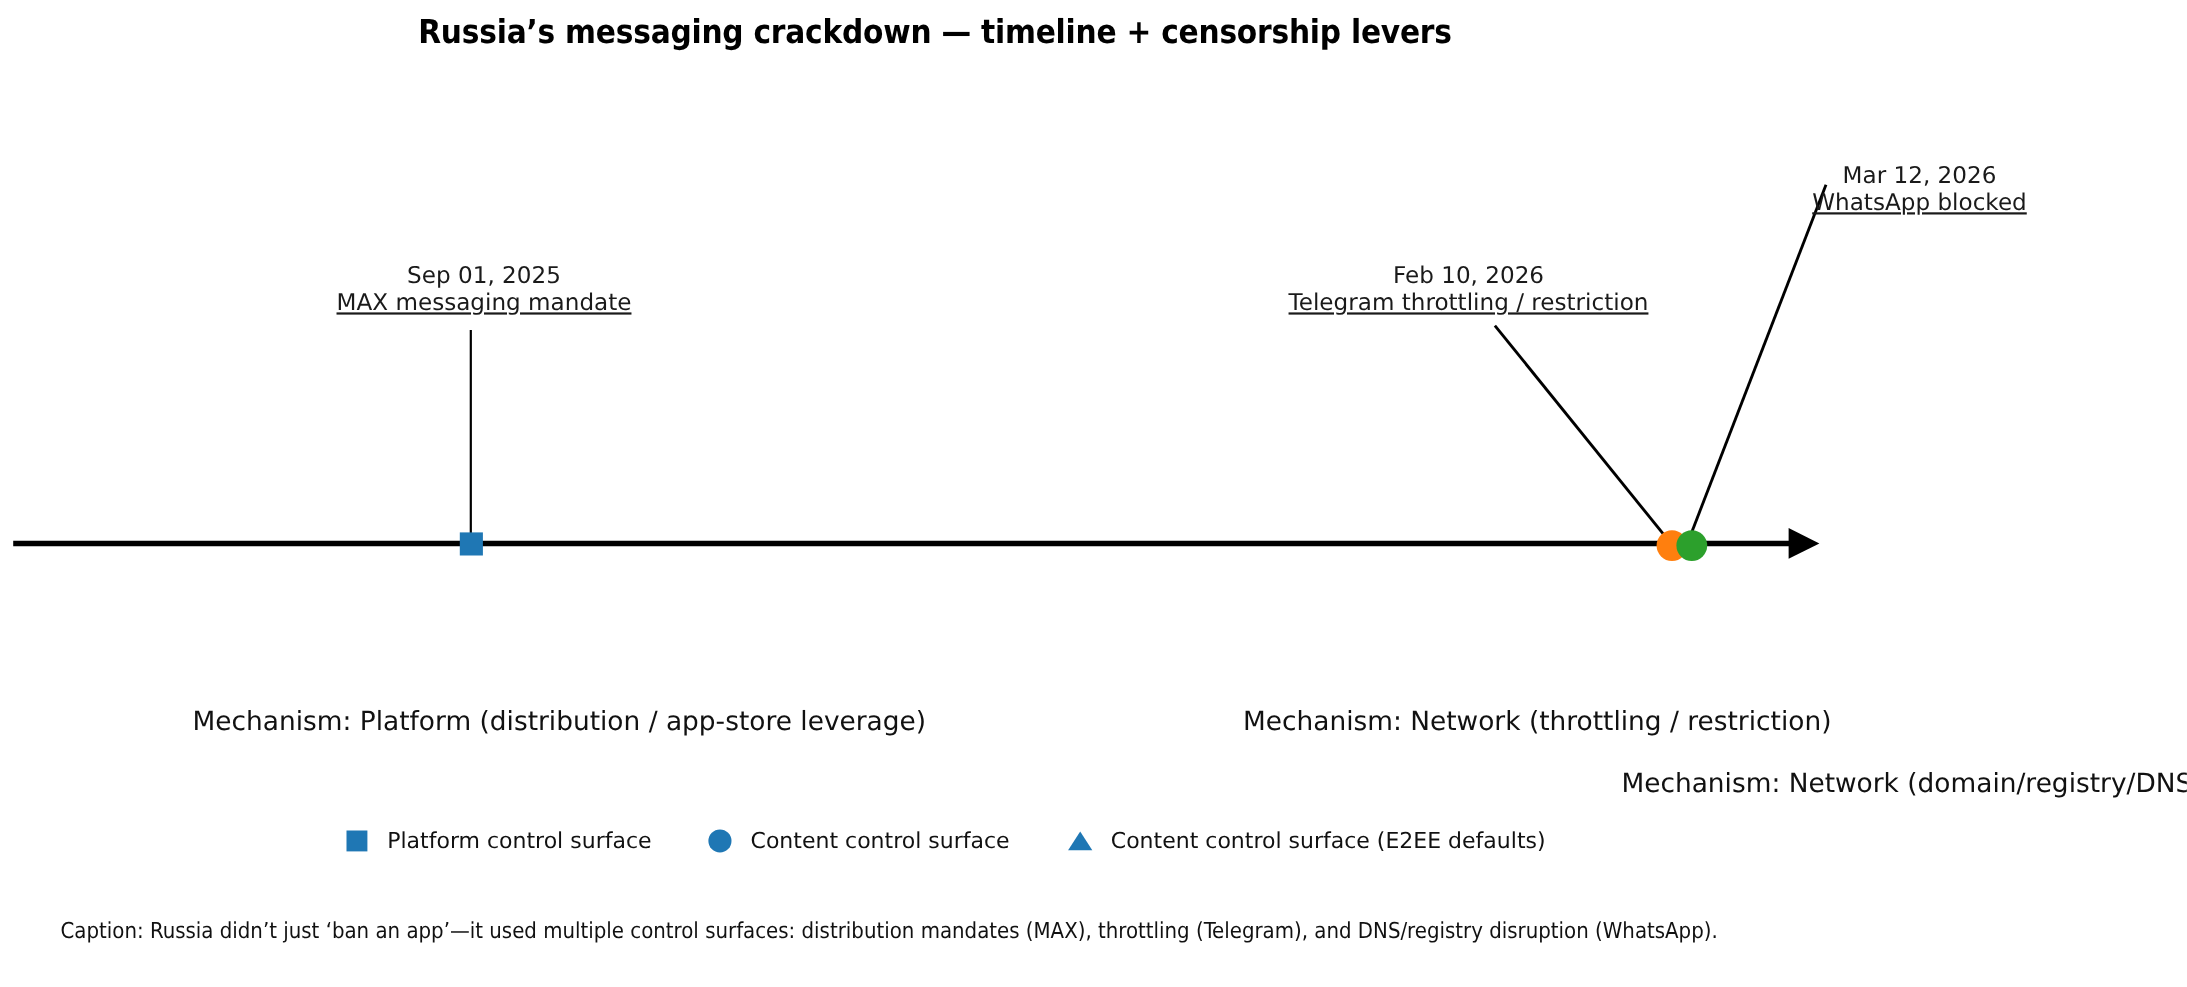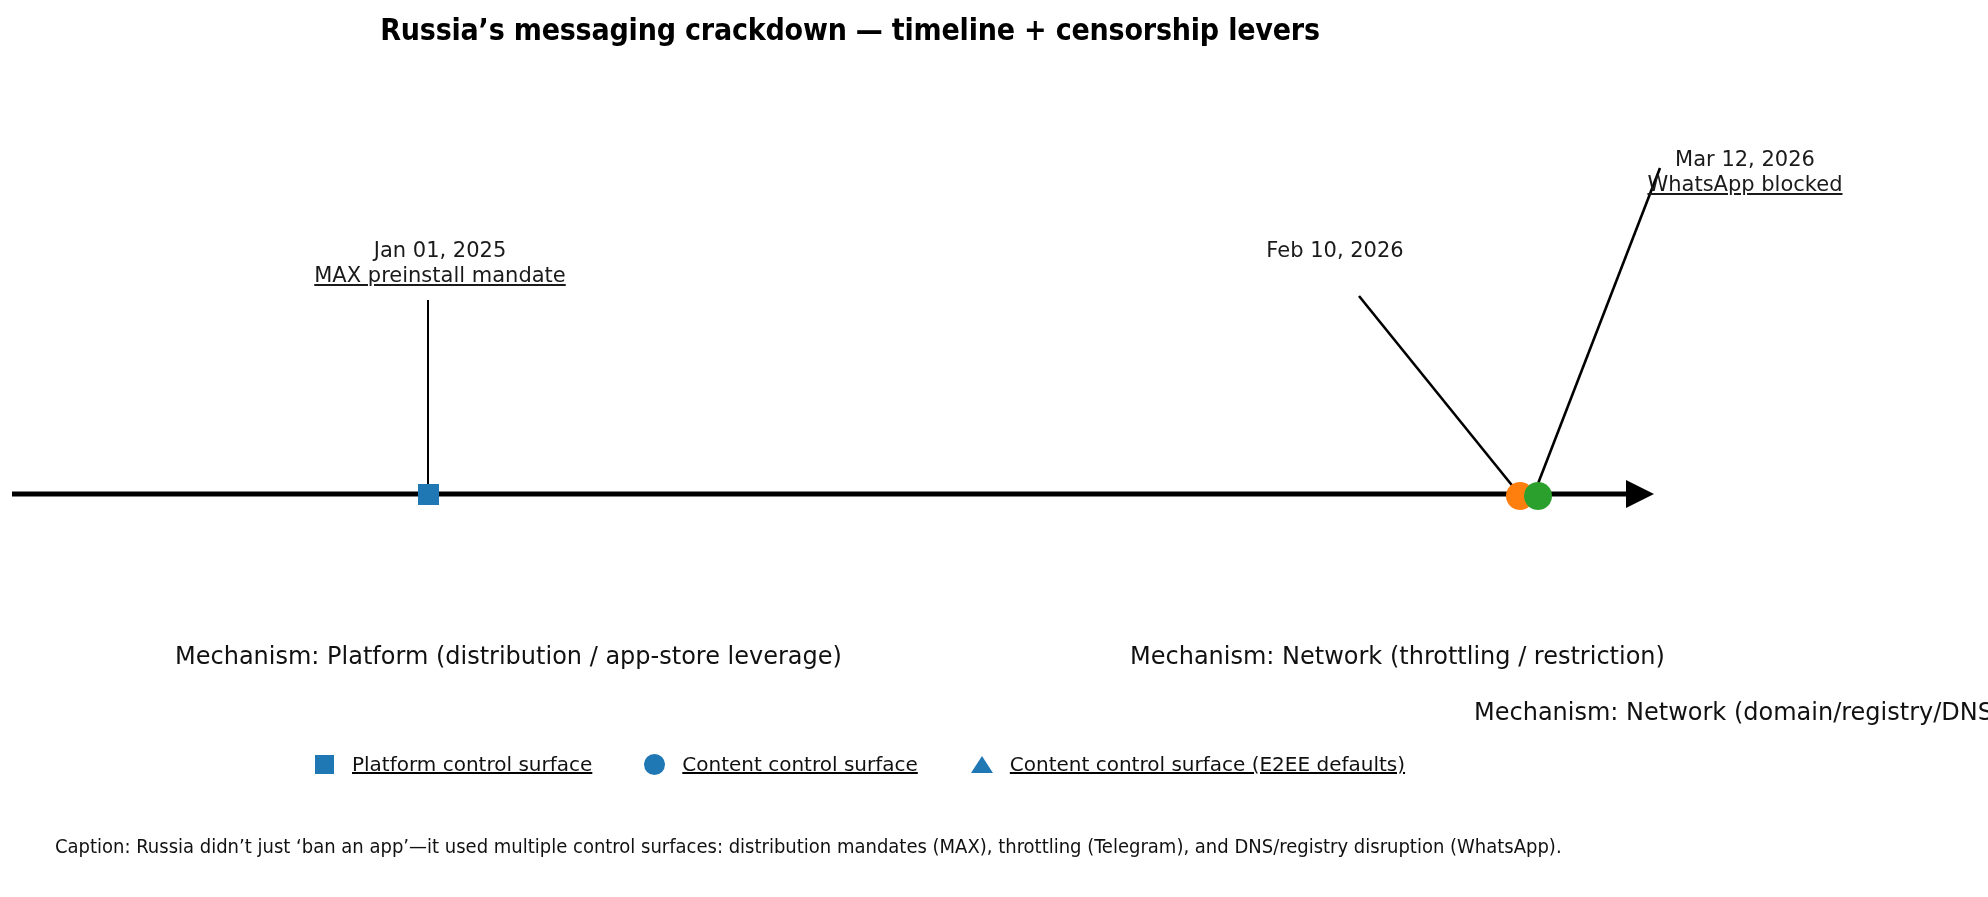--- a/index.html
+++ b/index.html
@@ -62,21 +62,20 @@
     white-space: nowrap;
   }
   .legend {
     position: absolute;
     left: 310px;
     top: 752px;
     display: flex;
     flex-direction: row;
     align-items: flex-end;
     gap: 0px;
-    text-decoration: underline;
   }
   .legend-entry {
     display: flex;
     flex-direction: row;
     align-items: center;
   }
   .legend-entry .lg-swatch {
     display: inline-block;
     width: 28px;
     text-align: center;
@@ -131,26 +130,27 @@
     <line x1="1660" y1="168" x2="1534" y2="494" stroke="#000000" stroke-width="2.6"></line>
 
     <rect x="418" y="484" width="21" height="21" fill="#1f77b4"></rect>
 
     <circle cx="1520" cy="496" r="14" fill="#ff7f0e"></circle>
 
     <circle cx="1538" cy="496" r="14" fill="#2ca02c"></circle>
   </svg>
 
   <div class="annotation" style="left: 285px; top: 238px; width: 310px;">
-    <span class="ann-date">Jan 01, 2025</span>
-    <span class="ann-label">MAX preinstall mandate</span>
+    <span class="ann-date">Sep 01, 2025</span>
+    <span class="ann-label">MAX messaging mandate</span>
   </div>
 
   <div class="annotation" style="left: 1165px; top: 238px; width: 340px;">
     <span class="ann-date">Feb 10, 2026</span>
+    <span class="ann-label">Telegram throttling / restriction</span>
   </div>
 
   <div class="annotation" style="left: 1615px; top: 147px; width: 260px;">
     <span class="ann-date">Mar 12, 2026</span>
     <span class="ann-label">WhatsApp blocked</span>
   </div>
 
   <div class="mech-note" style="left: 175px; top: 644px;">Mechanism: Platform (distribution / app-store leverage)</div>
 
   <div class="mech-note" style="left: 1130px; top: 644px;">Mechanism: Network (throttling / restriction)</div>

